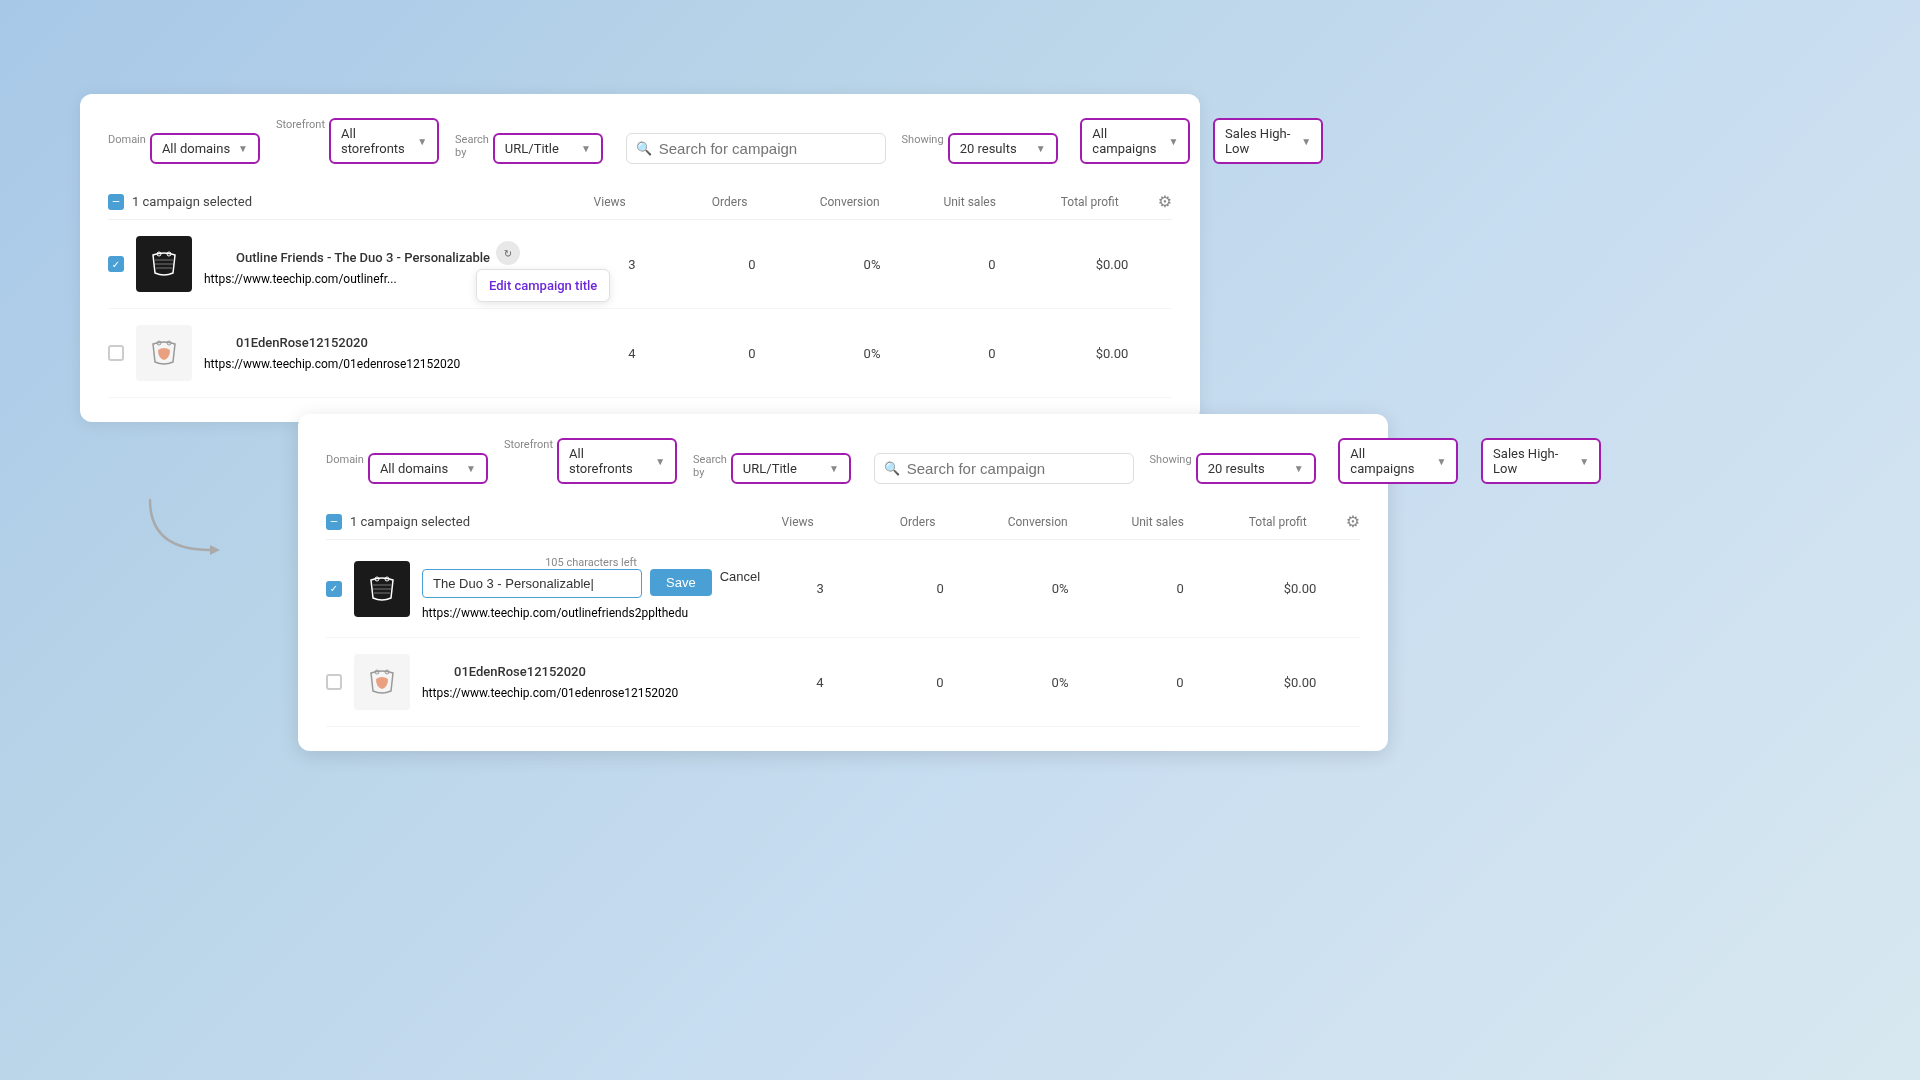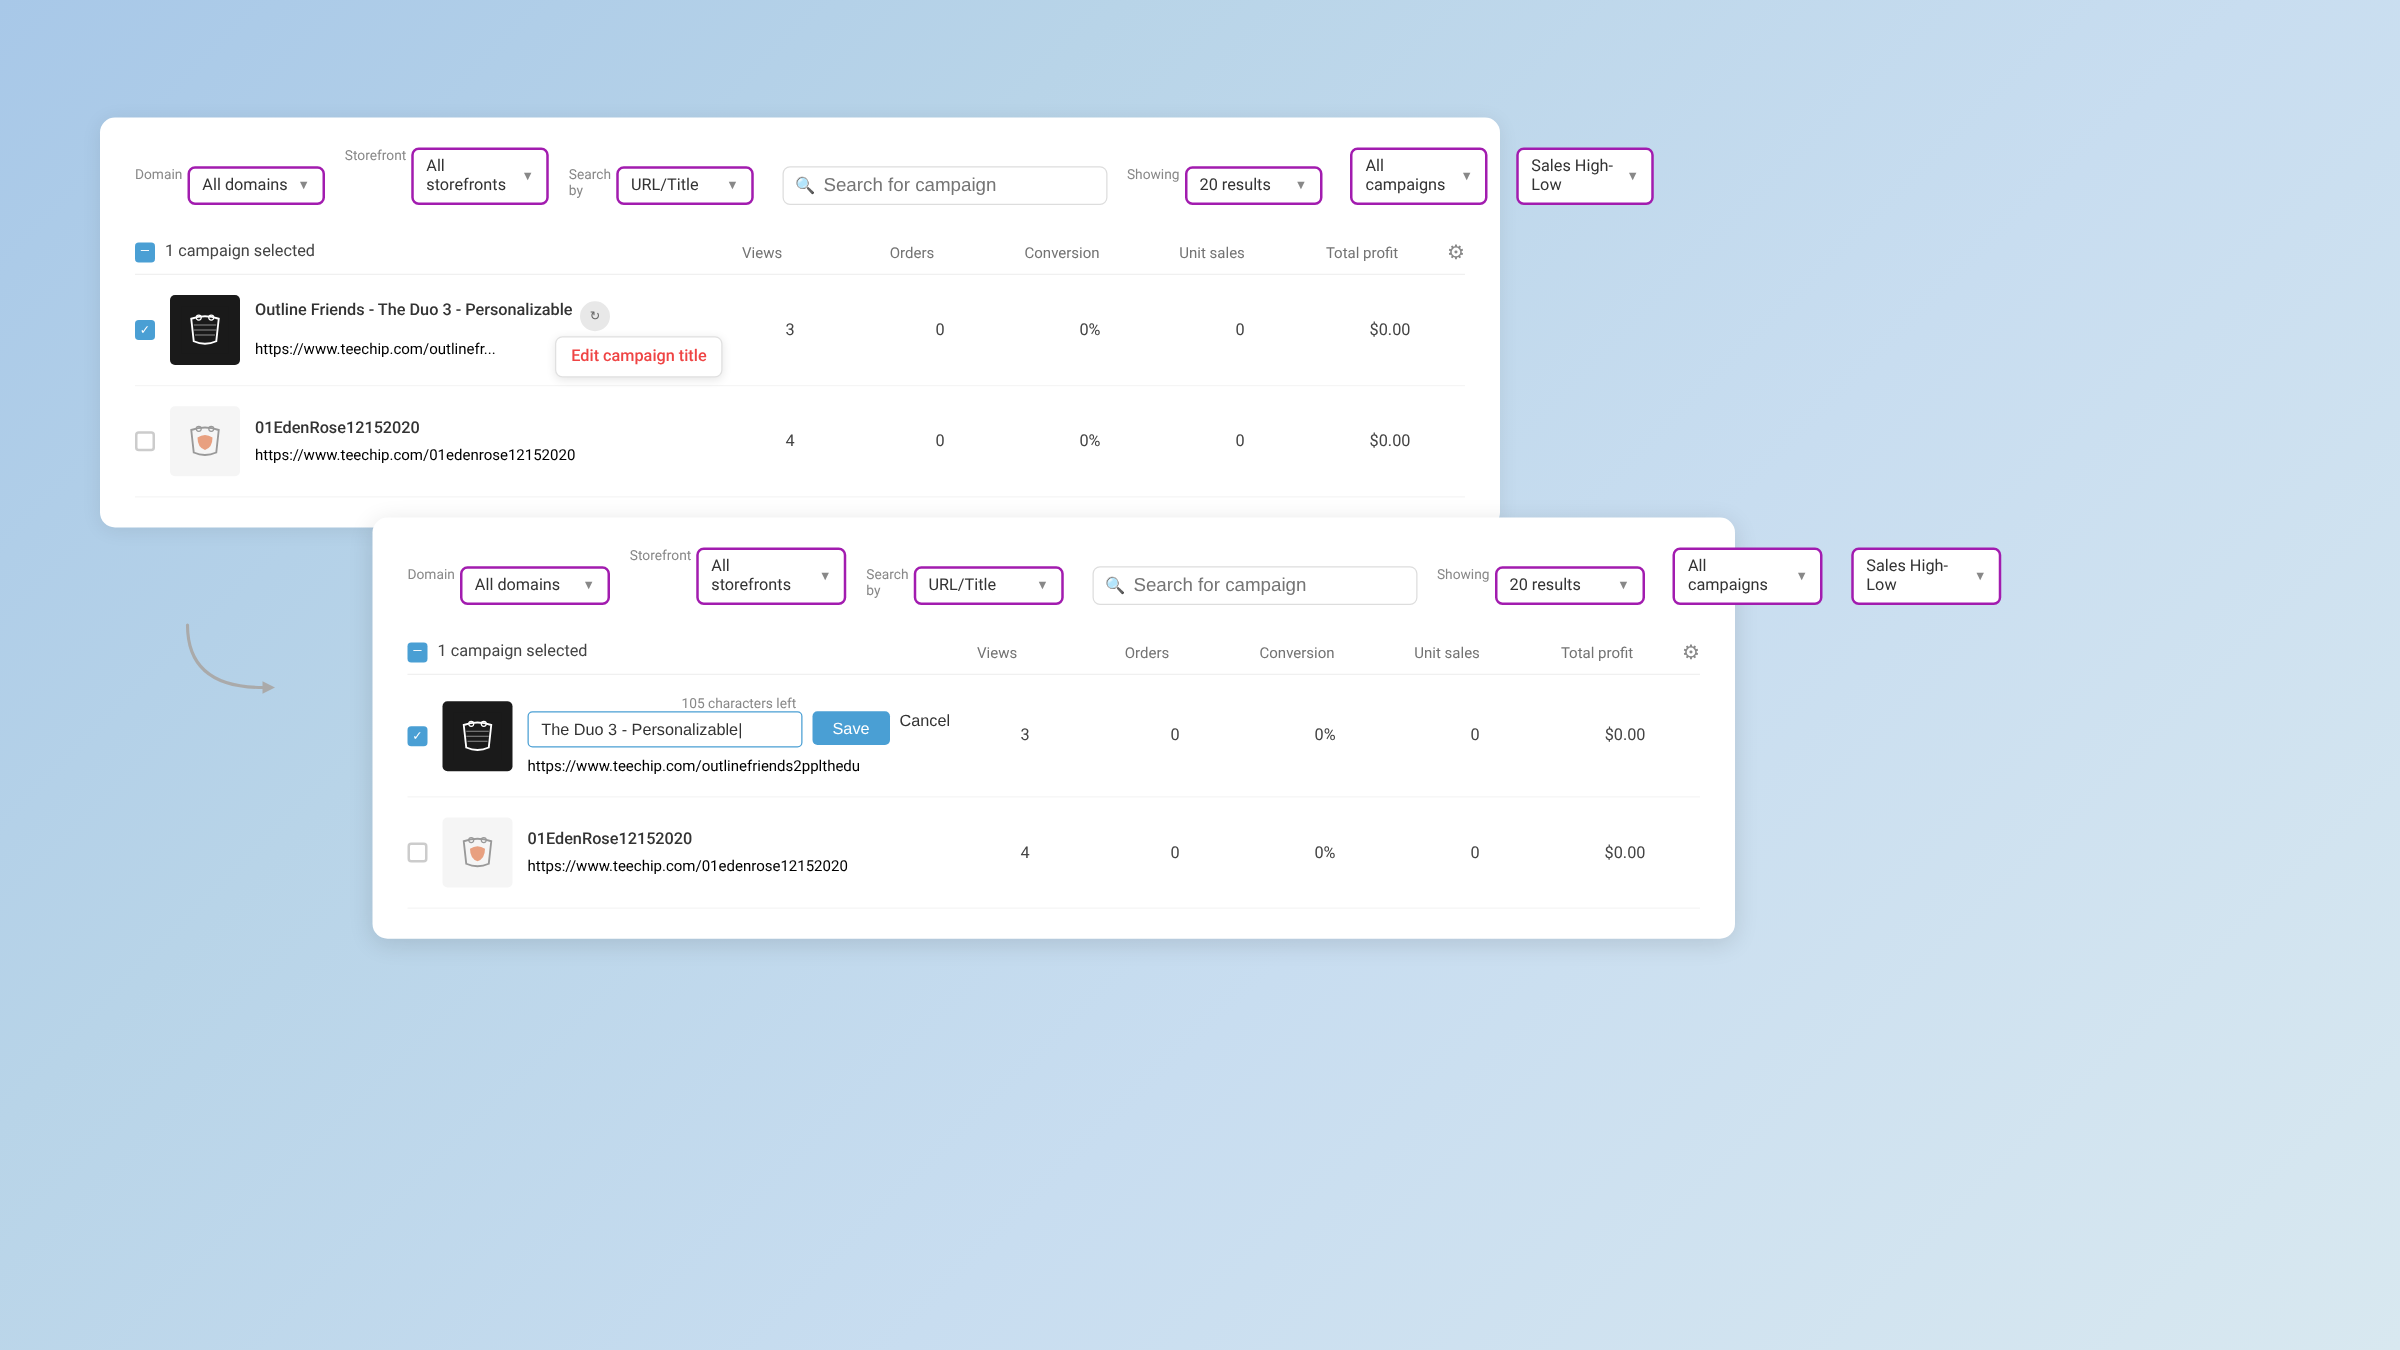--- a/index.html
+++ b/index.html
@@ -183,22 +183,23 @@
     .campaign-info {
       flex: 1;
     }
 
     .campaign-title {
       font-size: 13px;
       color: #333;
       font-weight: 500;
       margin-bottom: 3px;
       display: flex;
-      align-items: flex-start;
+      align-items: flex-end;
       gap: 6px;
+      margin-left: 32px;
     }
 
     .campaign-url {
       font-size: 12px;
       color: #000000;
       text-decoration: none;
     }
 
     .edit-icon-btn {
       width: 24px;
@@ -216,21 +217,21 @@
 
     .tooltip {
       position: absolute;
       top: 28px;
       left: -20px;
       background: #fff;
       border: 1px solid #e0e0e0;
       border-radius: 6px;
       padding: 8px 12px;
       font-size: 13px;
-      color: #ef4444;
+      color: #6d28d9;
       white-space: nowrap;
       box-shadow: 0 2px 8px rgba(0,0,0,0.1);
       z-index: 10;
     }
 
     .col-values {
       display: flex;
       width: 600px;
       align-items: center;
     }

